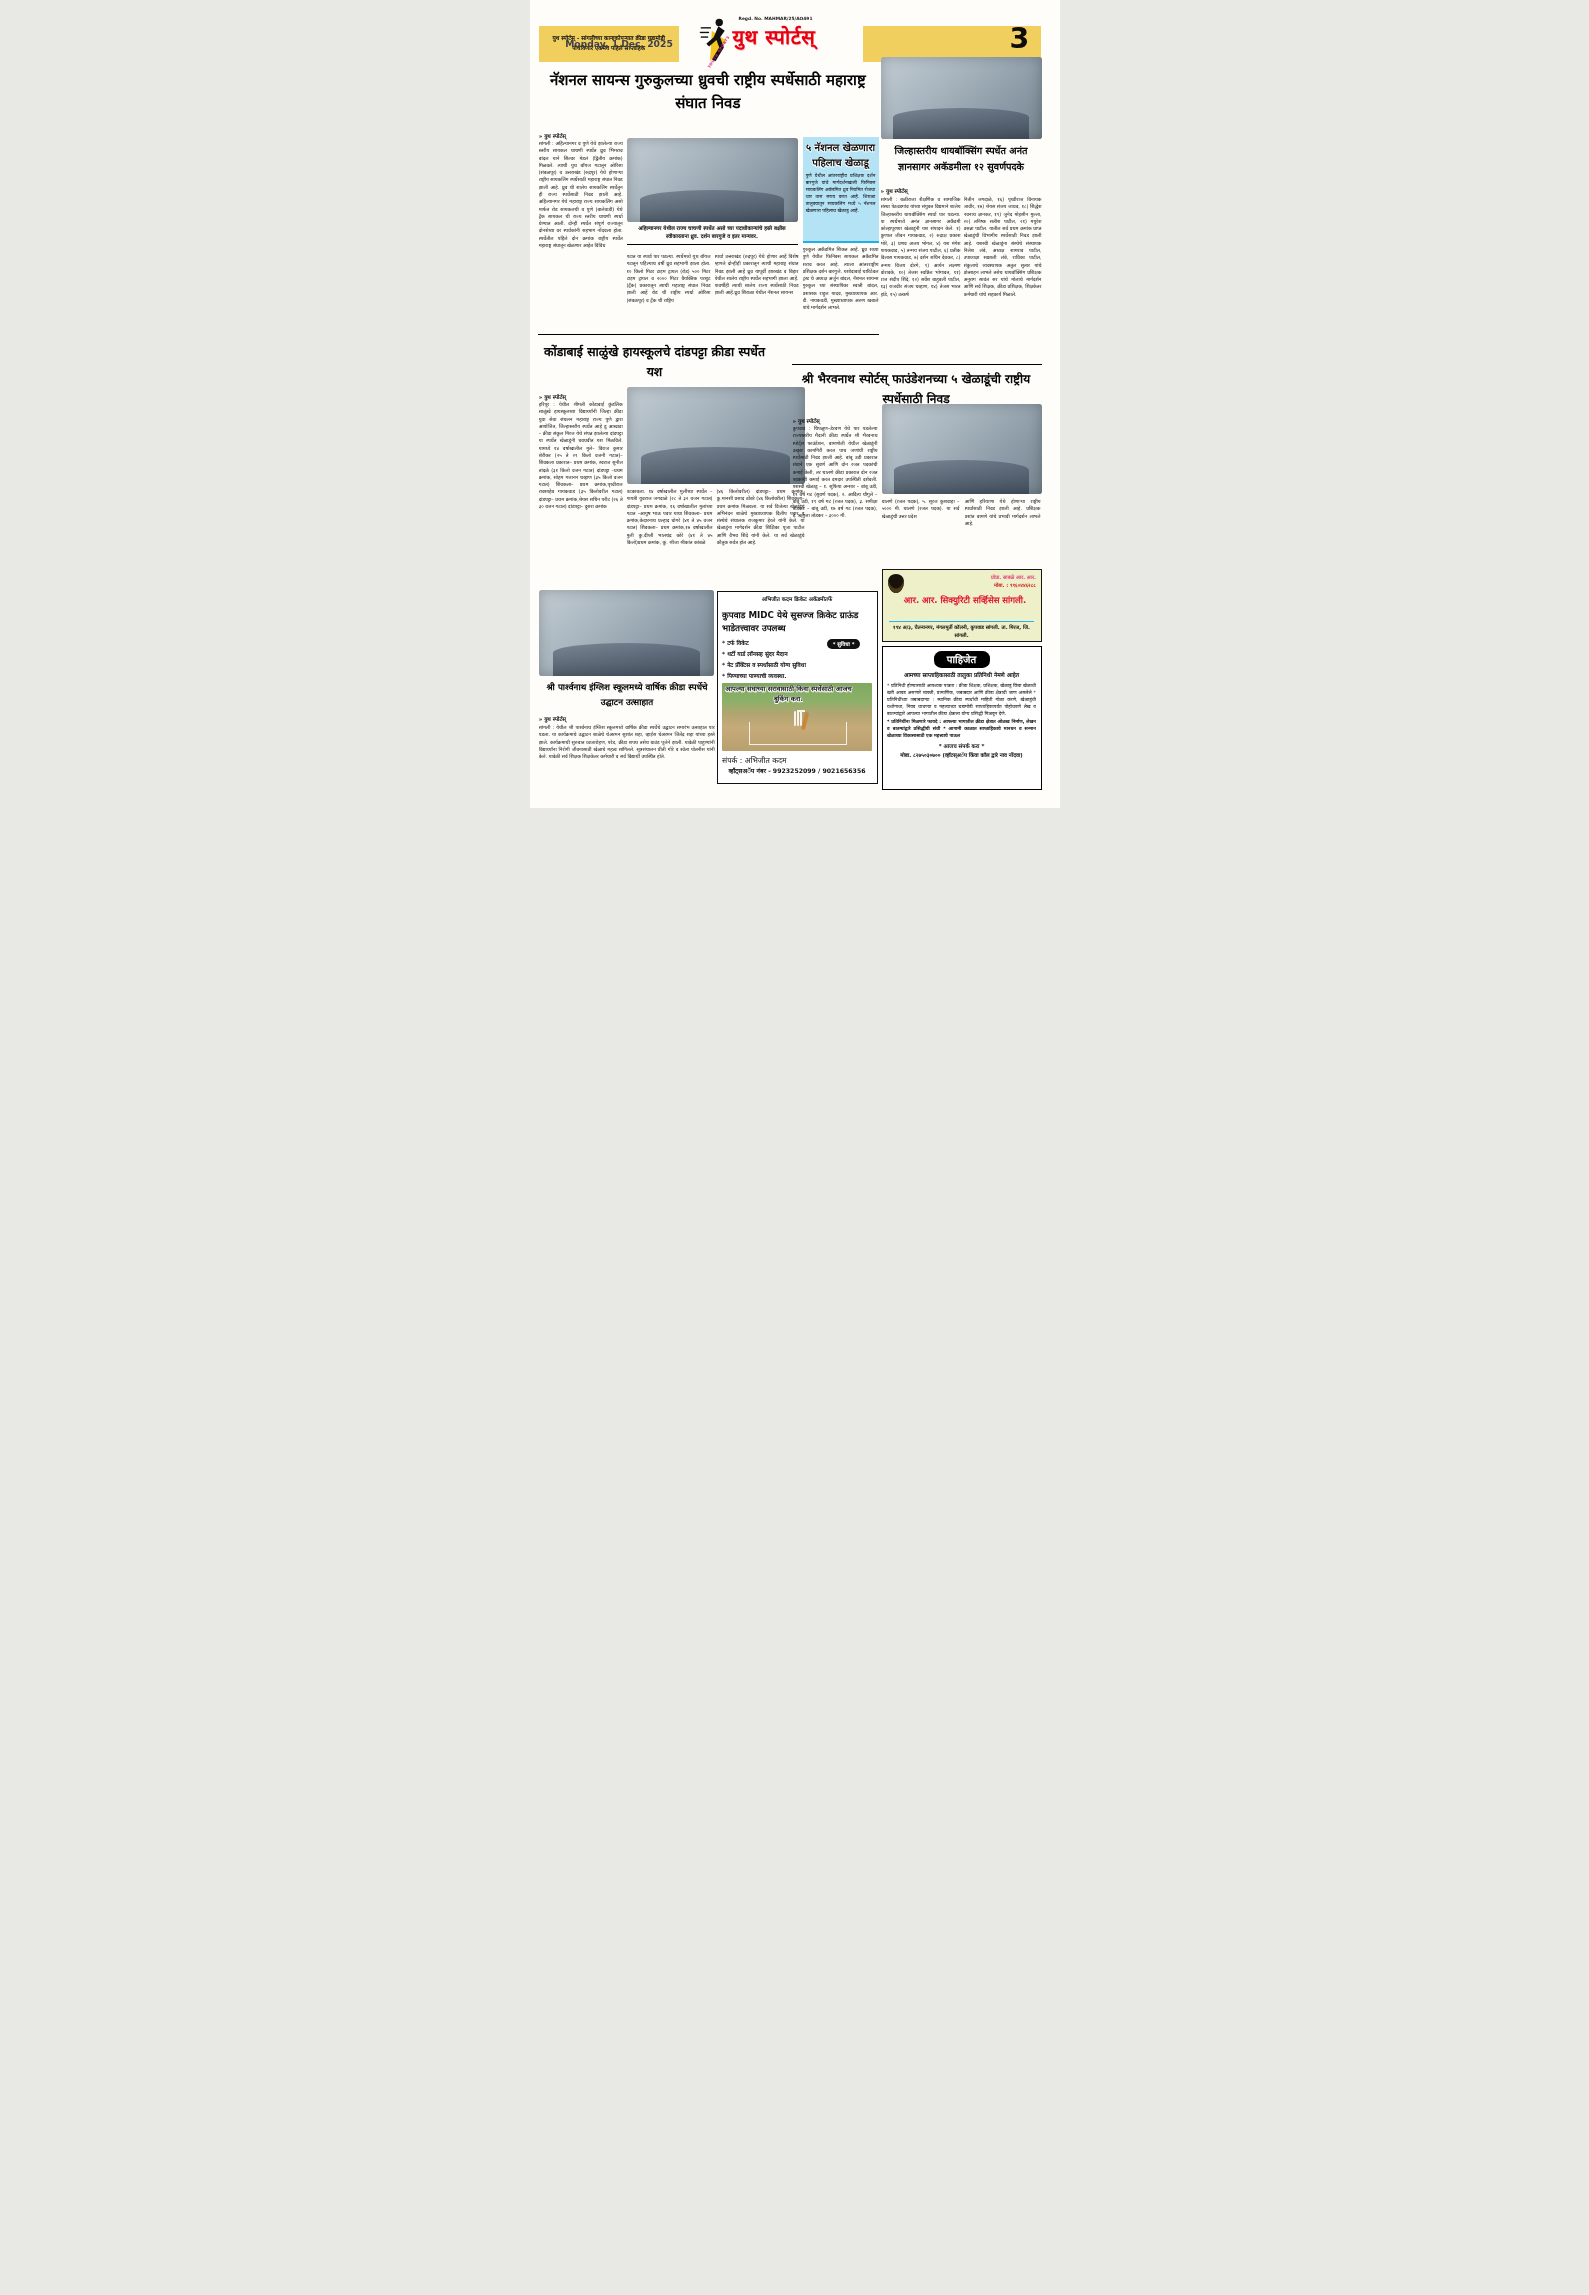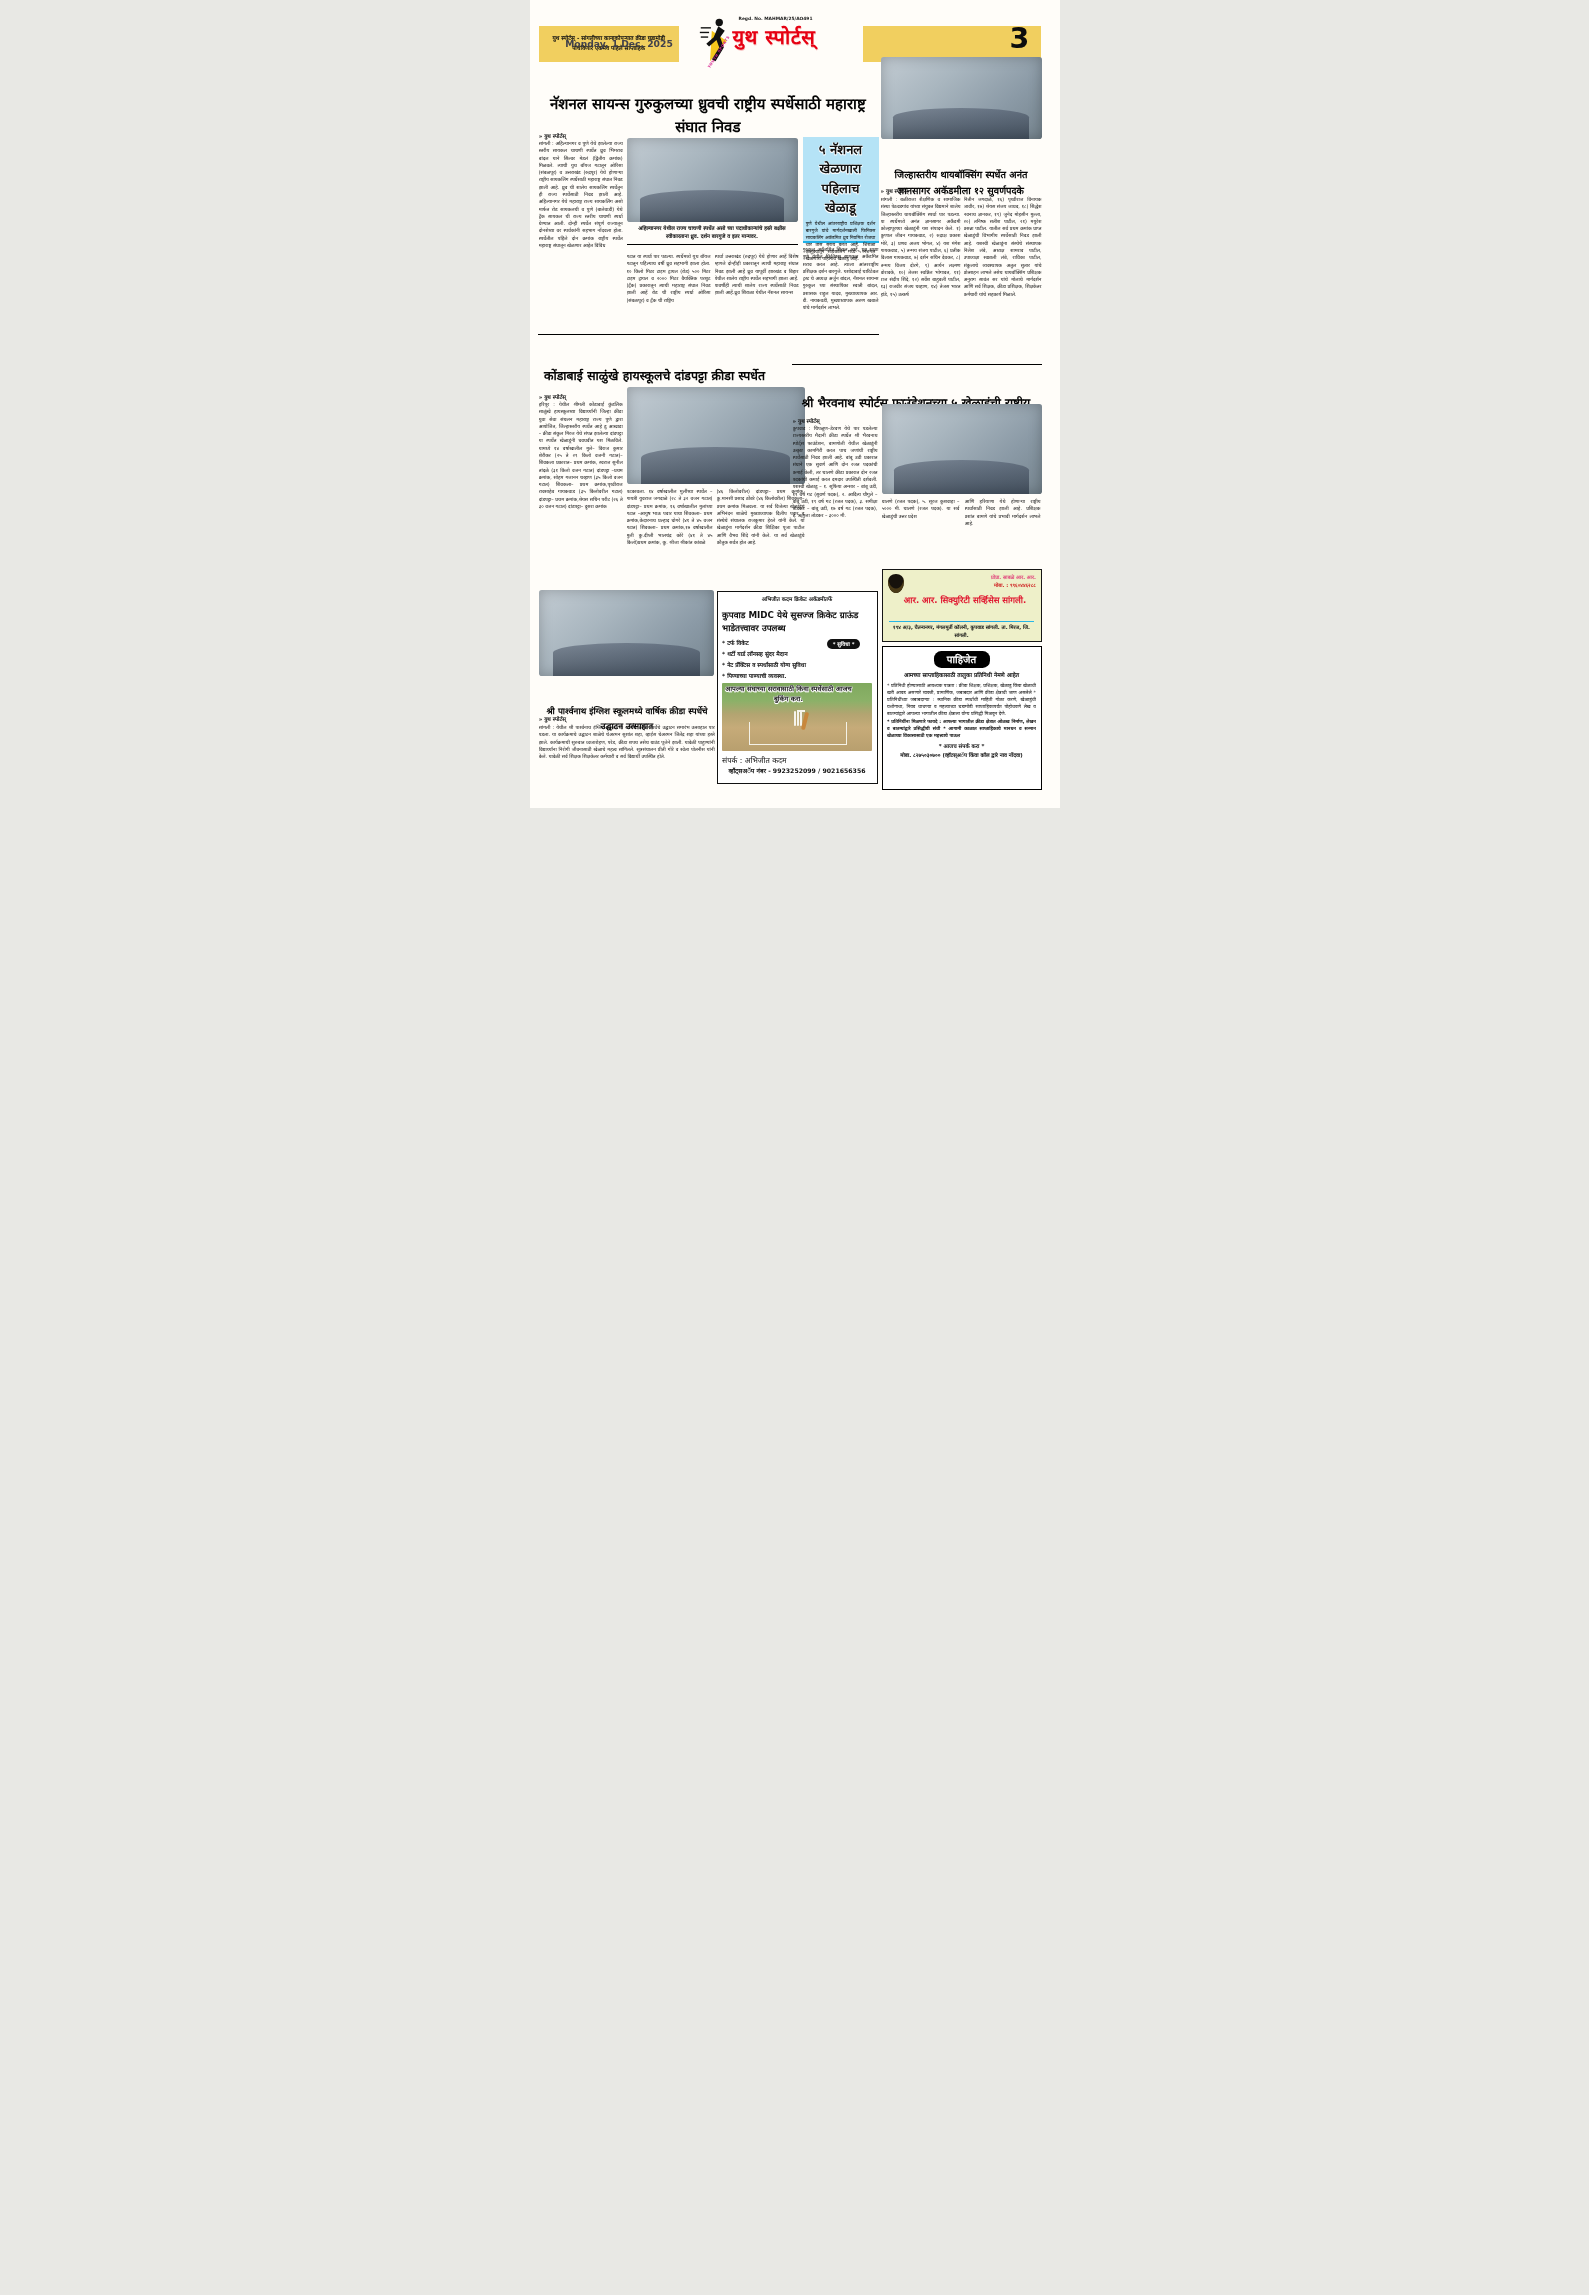--- a/index.html
+++ b/index.html
@@ -13,34 +13,34 @@
   .regd{position:absolute;left:54px;top:0.9px;font-size:4.4px;font-weight:bold;color:#222;}
   .masthead{position:absolute;left:48px;top:7.3px;font-size:20px;font-weight:bold;color:#e60012;
         letter-spacing:0.5px;text-shadow:0.5px 0.5px 0 #f7b9b9;}
   .runner{position:absolute;left:13px;top:1.8px;}
   .logo-sub{position:absolute;left:15.6px;top:34px;font-size:3.7px;font-weight:bold;color:#d6258f;
         transform:rotate(-58deg);letter-spacing:0.5px;}
   .date-box{left:333px;top:26px;width:178px;height:36px;}
   .date-text{position:absolute;left:25px;top:38px;font-size:9.2px;font-weight:bold;color:#41414b;width:129px;text-align:center;}
   .page-num{position:absolute;left:480px;top:22px;font-size:28.5px;font-weight:bold;color:#0d0d0d;}
   
-  .headline{position:absolute;font-weight:bold;text-align:center;color:#050505;margin-top:24px;}
+  .headline{position:absolute;font-weight:bold;text-align:center;color:#050505;}
   .byline{position:absolute;font-size:5.5px;font-weight:bold;}
   .col{position:absolute;font-size:4.8px;line-height:1.52;text-align:justify;overflow:hidden;}
   .photo{position:absolute;background:linear-gradient(140deg,#c3ccd3 0%,#a9b6bf 35%,#8b9aa6 70%,#76858f 100%);
         border-radius:2.8px;box-shadow:inset 0 0 13.8px rgba(0,0,0,.25);}
   .photo::after{content:"";position:absolute;left:8%;bottom:0;width:84%;height:38%;
         background:linear-gradient(180deg,rgba(60,70,90,.45),rgba(30,40,55,.6));border-radius:50% 50% 0 0/30% 30% 0 0;}
   .caption{position:absolute;font-size:5.3px;font-weight:bold;text-align:center;line-height:1.6;
         border-bottom:0.9px solid #000;padding-bottom:2.8px;}
   .rule{position:absolute;height:1.1px;background:#000;}
   
   .sidebar{position:absolute;left:273px;top:137px;width:76px;height:106px;background:#b5e3f6;
         border-bottom:2.3px solid #1fb0e8;box-sizing:border-box;padding:2.8px 3.2px;}
-  .sidebar-title{font-size:13px;font-weight:bold;text-align:center;line-height:1.5;
+  .sidebar-title{font-size:10px;font-weight:bold;text-align:center;line-height:1.5;
         text-shadow:-0.5px -0.5px 0 #fff,0.5px -0.5px 0 #fff,-0.5px 0.5px 0 #fff,0.5px 0.5px 0 #fff;}
   .sidebar-text{font-size:4.7px;line-height:1.5;text-align:justify;margin-top:1.8px;}
   
   .sec-ad{position:absolute;left:352px;top:569px;width:160px;height:73px;background:#eef0c9;
         border:1.4px solid #161616;box-sizing:border-box;}
   .sec-shield{position:absolute;left:5.5px;top:3.7px;width:15.6px;height:19px;background:#17120c;
         border-radius:50% 50% 50% 50%/38% 38% 62% 62%;box-shadow:inset 0 -4.6px 0 #4a3a16;}
   .sec-prop{position:absolute;right:4.6px;top:2.8px;text-align:right;font-size:5px;font-weight:bold;color:#e0457b;line-height:1.6;}
   .sec-mob{color:#cf2222;}
   .sec-title{position:absolute;left:0;right:0;top:24px;text-align:center;color:#e01830;font-weight:bold;

